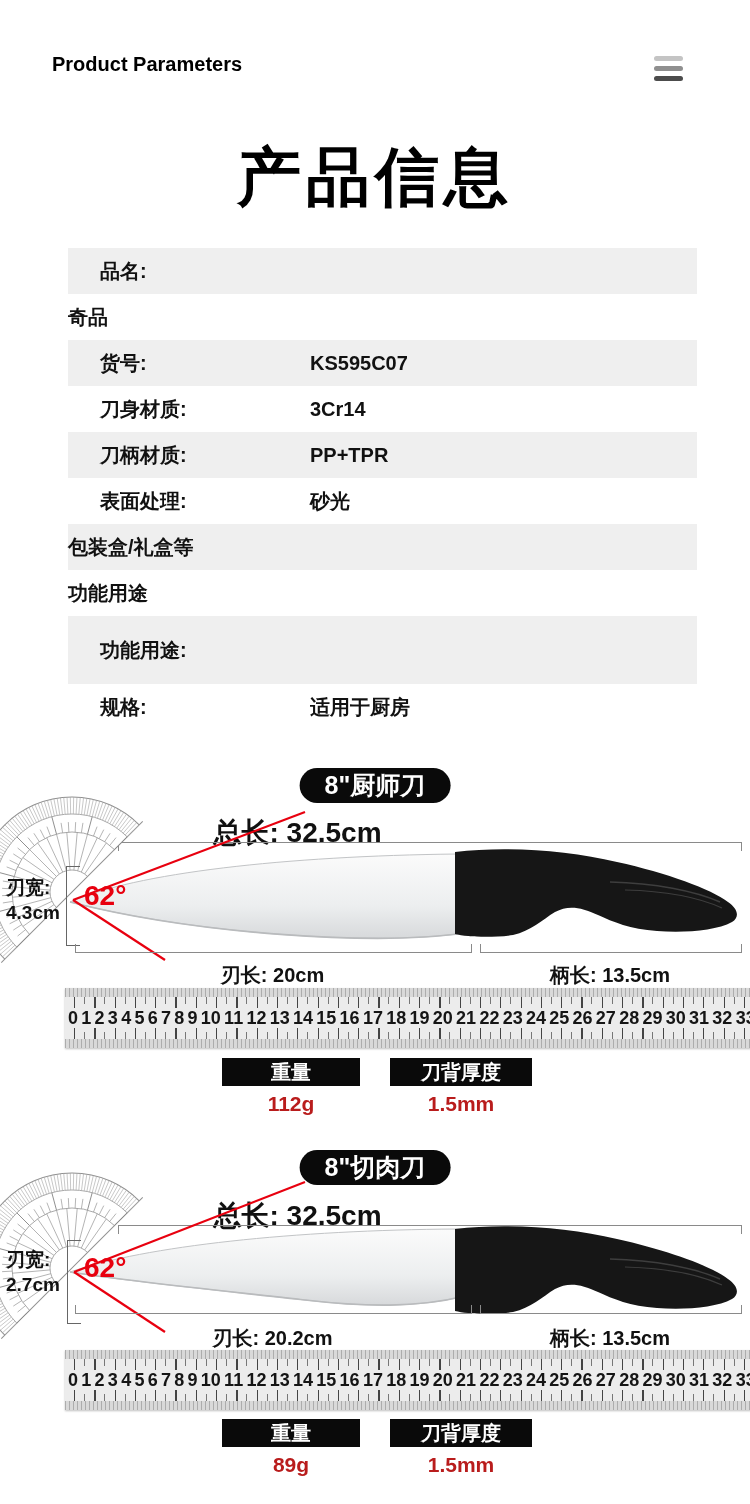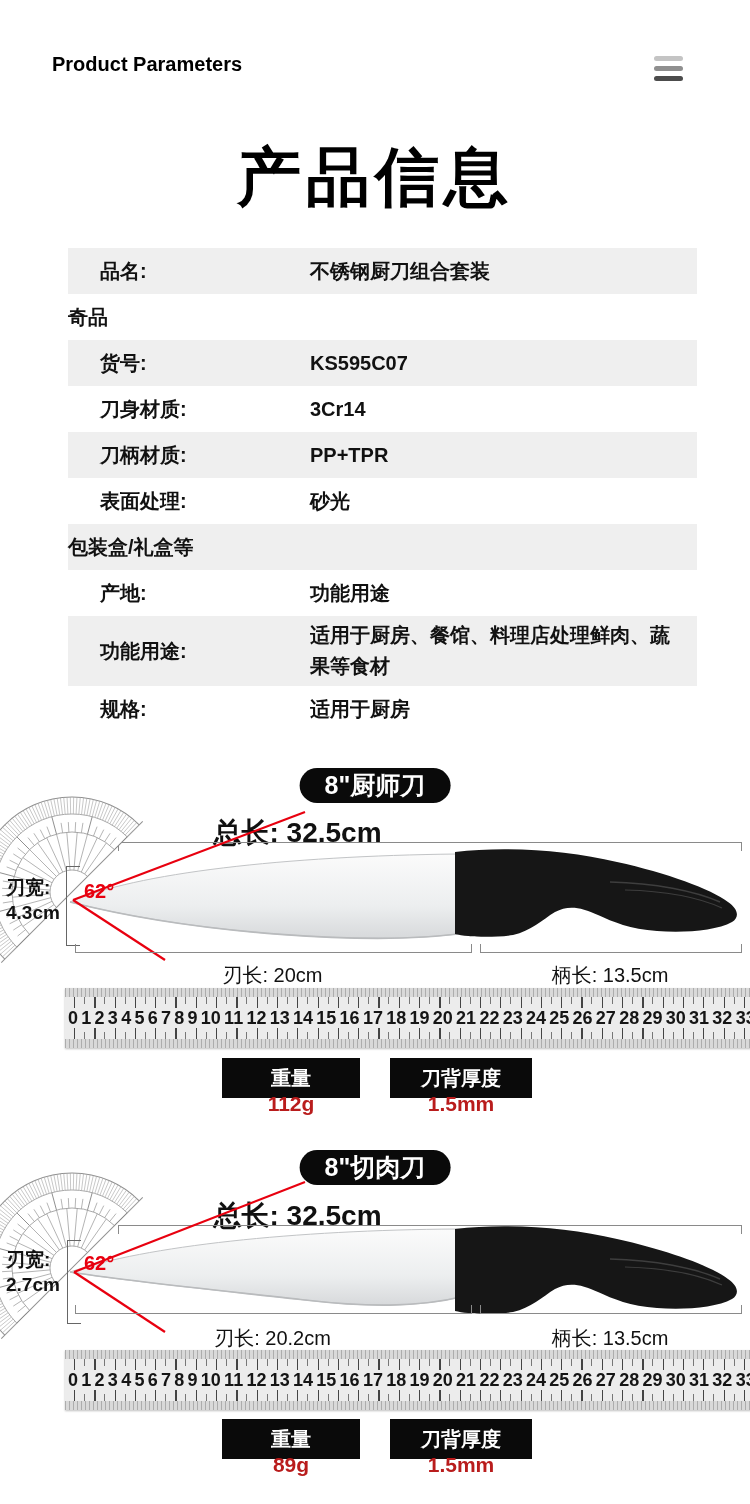--- a/index.html
+++ b/index.html
@@ -25,44 +25,44 @@
   .spec-row.alt{background:var(--row-gray,#efefef);}
   .spec-row .lbl{width:210px;padding-left:32px;flex:none;}
   .spec-row .val{flex:1;padding-right:10px;line-height:1.55;padding-top:4px;padding-bottom:4px;}
 
   
   .pill{left:50%;transform:translateX(-50%);height:35px;line-height:35px;padding:0 25px;
         background:var(--badge-black,#000);color:#fff;font-size:25px;font-weight:700;border-radius:18px;}
   .total-label{left:0;width:595px;text-align:center;font-size:28px;font-weight:700;}
   .dim-top{border-top:1px solid #8a8a8a;border-left:1px solid #8a8a8a;border-right:1px solid #8a8a8a;height:8px;}
   .dim-bracket{border-bottom:1px solid #8a8a8a;border-left:1px solid #8a8a8a;border-right:1px solid #8a8a8a;height:8px;}
-  .seg-label{text-align:center;font-size:20px;font-weight:400;}
+  .seg-label{text-align:center;font-size:20px;font-weight:700;}
   .bw-text{font-size:19px;font-weight:700;line-height:25px;}
   .bw-line-v{width:1px;background:#666;}
   .bw-arm{height:1px;width:14px;background:#666;}
-  .angle-label{color:var(--accent-red,#e8000f);font-size:20px;font-weight:700;}
+  .angle-label{color:var(--accent-red,#e8000f);font-size:28px;font-weight:700;}
 
   
   .ruler{left:65px;width:692px;height:60px;background:#ececec;overflow:hidden;
          box-shadow:0 1px 2px rgba(0,0,0,.25);}
   .ruler .band-top,.ruler .band-bot{position:absolute;left:0;right:0;height:9px;
     background:repeating-linear-gradient(90deg,#adadad 0 1px,#d9d9d9 1px 4px);}
   .ruler .band-top{top:0;} .ruler .band-bot{bottom:0;}
   .ruler .t-cm{position:absolute;left:9px;right:0;height:11px;
     background:repeating-linear-gradient(90deg,#444 0 1.2px,transparent 1.2px 20.3px);}
   .ruler .t-half{position:absolute;left:19px;right:0;height:7px;
     background:repeating-linear-gradient(90deg,#777 0 1px,transparent 1px 20.3px);}
   .ruler .top1{top:9px;} .ruler .top2{top:9px;}
   .ruler .bot1{bottom:9px;} .ruler .bot2{bottom:9px;}
   .ruler-nums{position:absolute;left:3px;right:1px;top:20px;display:flex;
     justify-content:space-between;font-size:18px;font-weight:700;color:#151515;}
 
   
   .bbadge{background:var(--badge-black,#000);color:#fff;font-size:20px;font-weight:700;
-          display:flex;align-items:center;justify-content:center;height:40px;}
+          display:flex;align-items:center;justify-content:center;height:28px;}
   .bval{text-align:center;font-size:21px;font-weight:700;color:#b91c1c;}
 
   svg{display:block;}
 </style>
 </head>
 <body>
 
 <div id="page">
 
   <div class="abs hdr-title">Product Parameters</div>
@@ -70,21 +70,20 @@
       <i></i>
       <i></i>
       <i></i>
     </div>
 
   <div class="abs big-title">产品信息</div>
 
   <div class="abs spec">
     <div class="spec-row alt">
         <div class="lbl">品名:</div>
-        <div class="val">不锈钢厨刀组合套装</div>
       </div>
     <div class="spec-row">
         <div class="val">奇品</div>
       </div>
     <div class="spec-row alt">
         <div class="lbl">货号:</div>
         <div class="val">KS595C07</div>
       </div>
     <div class="spec-row">
         <div class="lbl">刀身材质:</div>
@@ -95,26 +94,24 @@
         <div class="val">PP+TPR</div>
       </div>
     <div class="spec-row">
         <div class="lbl">表面处理:</div>
         <div class="val">砂光</div>
       </div>
     <div class="spec-row alt">
         <div class="val">包装盒/礼盒等</div>
       </div>
     <div class="spec-row">
-        <div class="lbl">产地:</div>
         <div class="val">功能用途</div>
       </div>
     <div class="spec-row alt" style="min-height:68px">
         <div class="lbl">功能用途:</div>
-        <div class="val">适用于厨房、餐馆、料理店处理鲜肉、蔬果等食材</div>
       </div>
     <div class="spec-row">
         <div class="lbl">规格:</div>
         <div class="val">适用于厨房</div>
       </div>
   </div>
 
   <div class="abs pill" style="top:768px">8"厨师刀</div>
   <div class="abs total-label" style="top:814px">总长: 32.5cm</div>
   <div class="abs dim-top" style="left:118px;top:842px;width:622px"></div>

